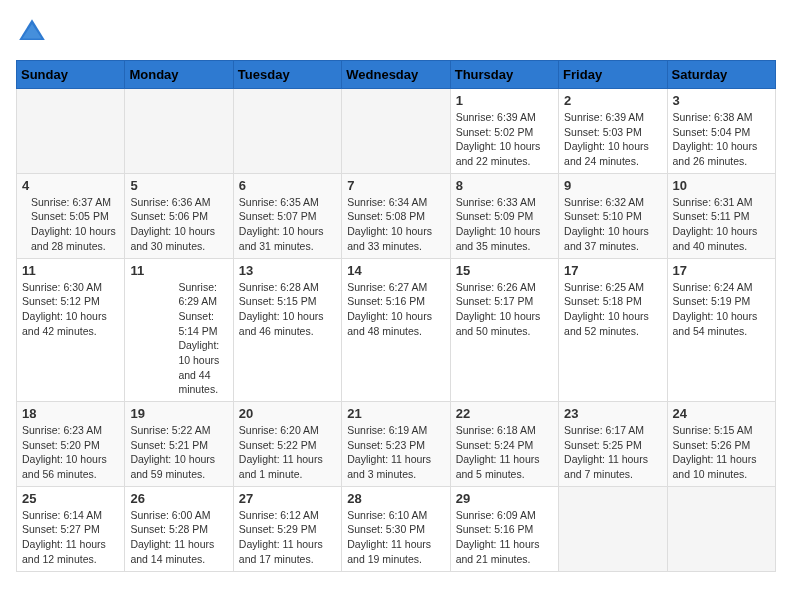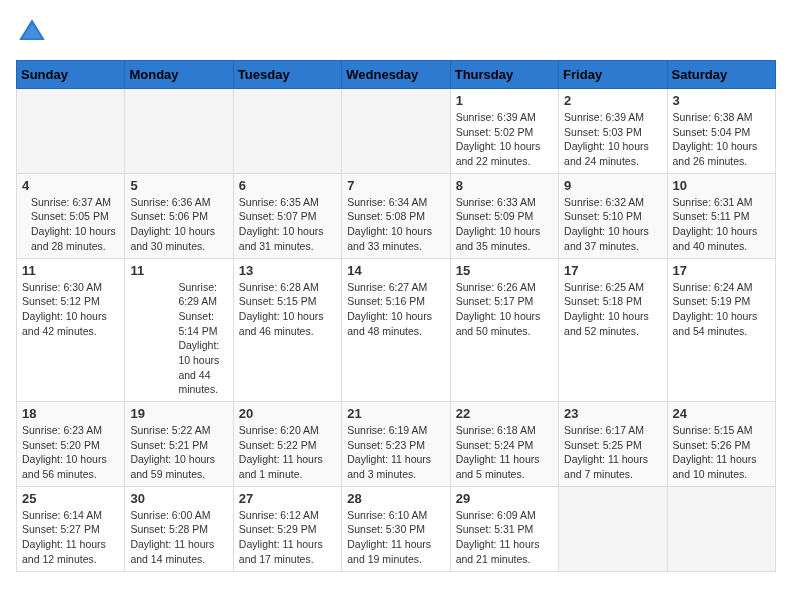--- a/index.html
+++ b/index.html
@@ -308,21 +308,21 @@
       </tr>
       <tr>
         <td>
           <span class="day-number">25</span>
           <div class="cell-content" style="white-space: pre-line;">Sunrise: 6:14 AM
 Sunset: 5:27 PM
 Daylight: 11 hours
 and 12 minutes.</div>
         </td>
         <td>
-          <span class="day-number">30</span>
+          <span class="day-number">26</span>
           <div class="cell-content" style="white-space: pre-line;">Sunrise: 6:00 AM
 Sunset: 5:28 PM
 Daylight: 11 hours
 and 14 minutes.</div>
         </td>
         <td>
           <span class="day-number">27</span>
           <div class="cell-content" style="white-space: pre-line;">Sunrise: 6:12 AM
 Sunset: 5:29 PM
 Daylight: 11 hours
@@ -331,21 +331,21 @@
         <td>
           <span class="day-number">28</span>
           <div class="cell-content" style="white-space: pre-line;">Sunrise: 6:10 AM
 Sunset: 5:30 PM
 Daylight: 11 hours
 and 19 minutes.</div>
         </td>
         <td>
           <span class="day-number">29</span>
           <div class="cell-content" style="white-space: pre-line;">Sunrise: 6:09 AM
-Sunset: 5:31 PM
+Sunset: 5:16 PM
 Daylight: 11 hours
 and 21 minutes.</div>
         </td>
         <td class="empty-cell"></td>
         <td class="empty-cell"></td>
       </tr>
     </tbody>
 </table>
 
 </body></html>

